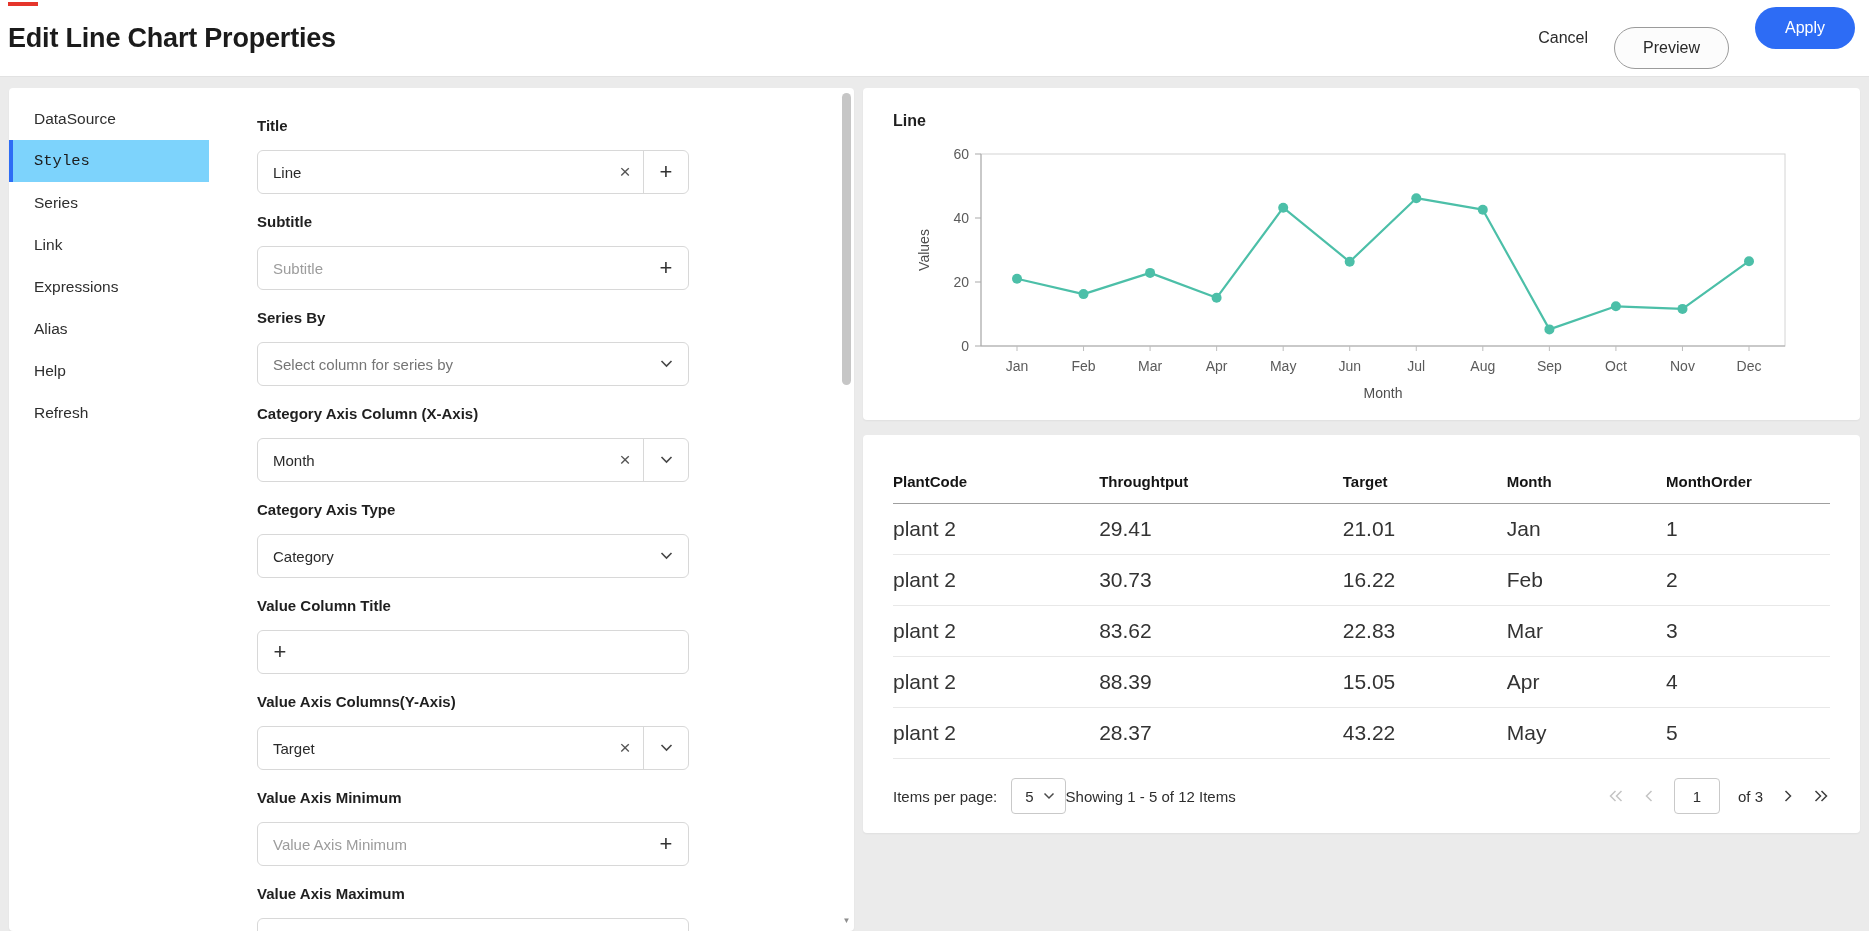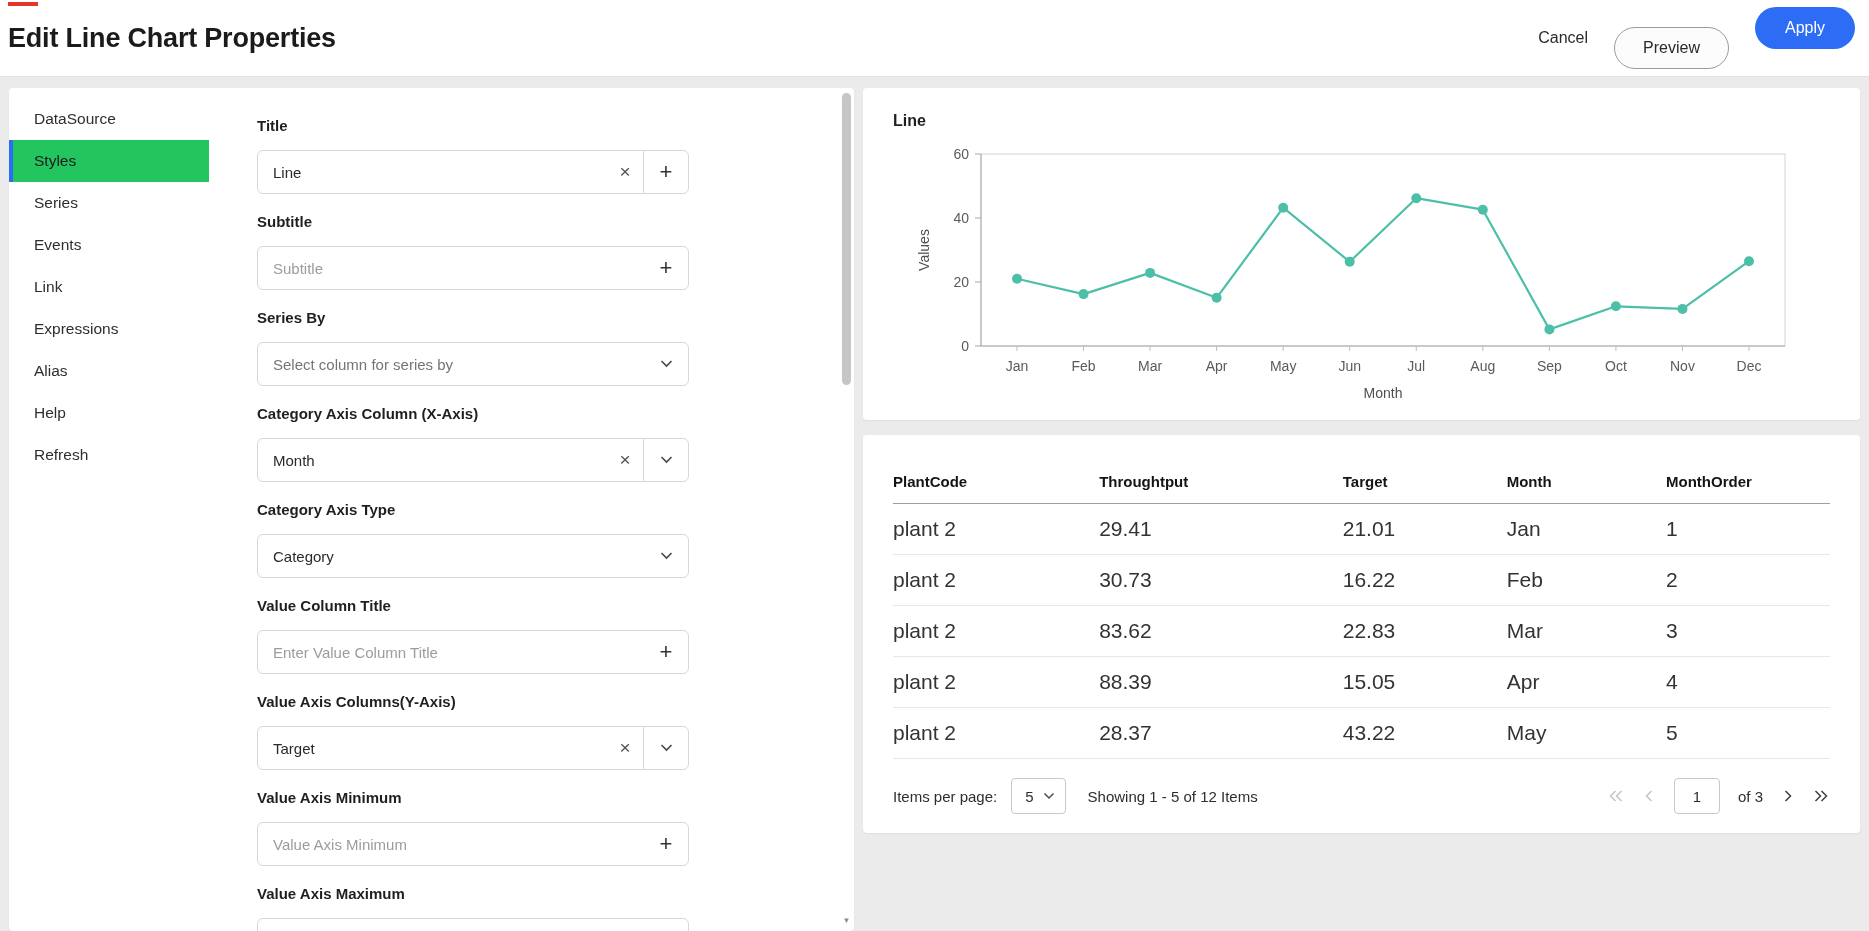--- a/index.html
+++ b/index.html
@@ -32,21 +32,21 @@
   .left-card {
     width: 845px; height: 843px; background: #fff; border-radius: 4px;
     display: flex; position: relative; overflow: hidden;
     box-shadow: 0 1px 2px rgba(0,0,0,.05);
   }
   .sidebar { width: 200px; flex: none; padding-top: 10px; }
   .nav-item {
     height: 42px; display: flex; align-items: center; padding-left: 25px;
     font-size: 15.5px; color: #2e2e2e; cursor: pointer; position: relative;
   }
-  .nav-item.selected { background: #22c55e; color: #1c1c1c; }
+  .nav-item.selected { background: #7dd3fc; color: #1c1c1c; font-family: Liberation Mono, monospace; }
   .nav-item.selected::before { content: ""; position: absolute; left: 0; top: 0; bottom: 0; width: 4px; background: #2d6cf5; }
 
   .form { flex: 1; padding: 28px 0 0 48px; }
   .field { margin-bottom: 18px; }
   .field-label { font-size: 15px; font-weight: 700; color: #1f1f1f; line-height: 19px; margin-bottom: 15px; }
   .control {
     width: 432px; height: 44px; border: 1px solid #d8d8d8; border-radius: 6px;
     display: flex; align-items: center; background: #fff; overflow: hidden;
   }
   .control input {
@@ -76,21 +76,21 @@
   .table-card { background: #fff; border-radius: 4px; padding: 22px 30px 0; box-shadow: 0 1px 2px rgba(0,0,0,.05); }
   table { width: 100%; border-collapse: collapse; table-layout: fixed; }
   th { text-align: left; font-size: 15px; font-weight: 700; color: #141414; padding: 16px 0 13px; border-bottom: 1px solid #9f9f9f; }
   td { font-size: 21px; color: #333; padding: 13px 0; border-bottom: 1px solid #e8e8e8; }
 
   .pagination { display: flex; align-items: center; height: 74px; font-size: 15px; color: #2e2e2e; }
   .page-size-select {
     margin-left: 14px; height: 36px; border: 1px solid #c9c9c9; border-radius: 4px;
     display: flex; align-items: center; gap: 9px; padding: 0 10px 0 13px; cursor: pointer; background: #fff;
   }
-  .showing { margin-left: 22px; }
+  .showing { }
   .pager { margin-left: auto; display: flex; align-items: center; gap: 18px; }
   .pg { display: flex; align-items: center; color: #3f3f3f; cursor: pointer; }
   .pg.disabled { color: #c4c4c4; cursor: default; }
   .page-box { width: 46px; height: 36px; border: 1px solid #c9c9c9; border-radius: 4px; display: flex; align-items: center; justify-content: center; background: #fff; }
 </style>
 </head>
 <body>
 
 <header class="topbar">
   <div class="red-accent"></div>
@@ -102,21 +102,20 @@
   </div>
 </header>
 
 <div class="content">
 
   <section class="left-card">
     <nav class="sidebar">
         <div class="nav-item">DataSource</div>
         <div class="nav-item selected">Styles</div>
         <div class="nav-item">Series</div>
-        <div class="nav-item">Events</div>
         <div class="nav-item">Link</div>
         <div class="nav-item">Expressions</div>
         <div class="nav-item">Alias</div>
         <div class="nav-item">Help</div>
         <div class="nav-item">Refresh</div>
       </nav>
     <div class="form">
         <div class="field">
           <div class="field-label">Title</div>
           <div class="control">
@@ -164,21 +163,20 @@
             <span class="cell chev">
               <svg width="13" height="8" viewBox="0 0 13 8">
                 <path d="M1.5 1L6.5 6l5-5" fill="none" stroke="#474747" stroke-width="1.6"></path>
               </svg>
             </span>
           </div>
         </div>
         <div class="field">
           <div class="field-label">Value Column Title</div>
           <div class="control">
-            <input type="text" placeholder="Enter Value Column Title" style="">
             <span class="cell add">+</span>
           </div>
         </div>
         <div class="field">
           <div class="field-label">Value Axis Columns(Y-Axis)</div>
           <div class="control">
             <span class="control-text">Target</span>
             <span class="cell clear">×</span>
             <span class="divider"></span>
             <span class="cell chev">

